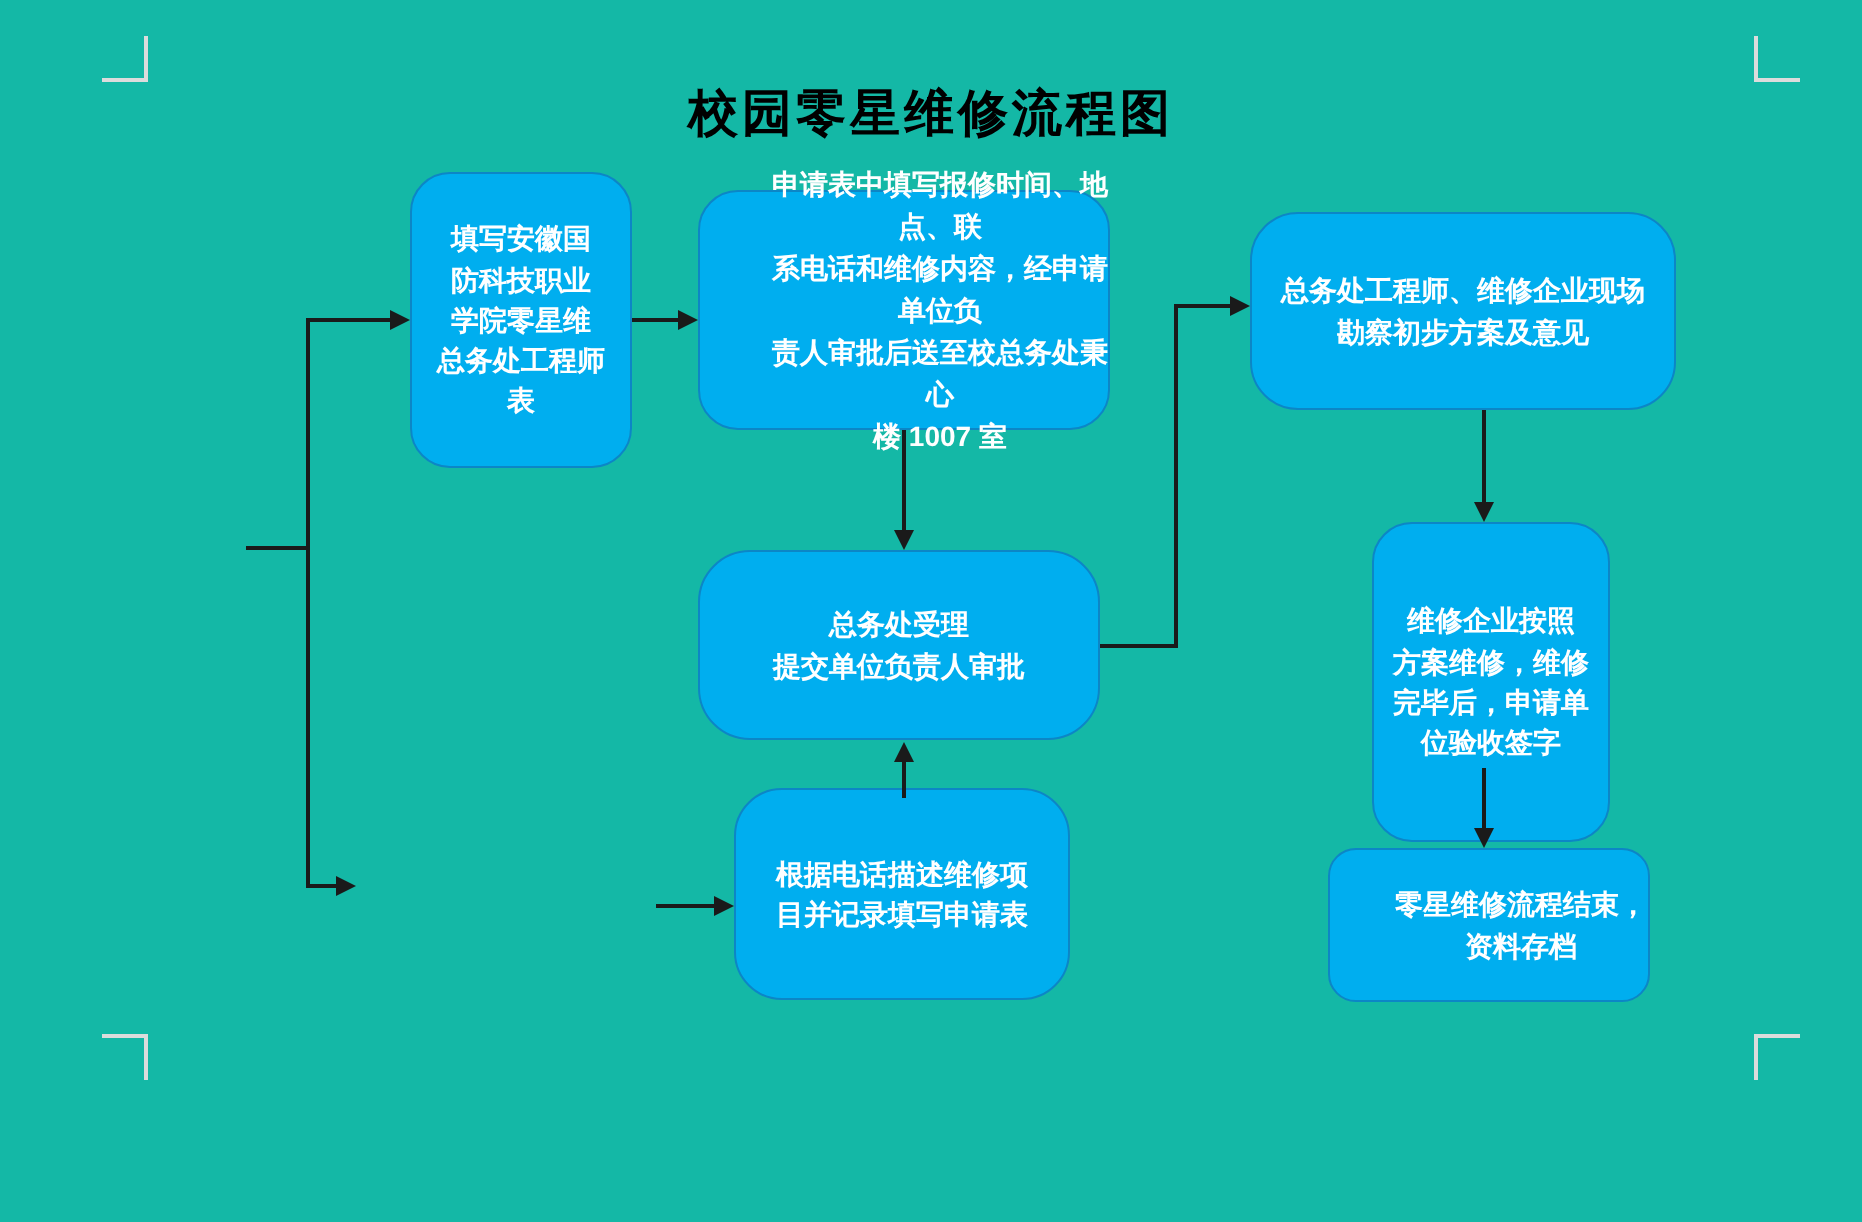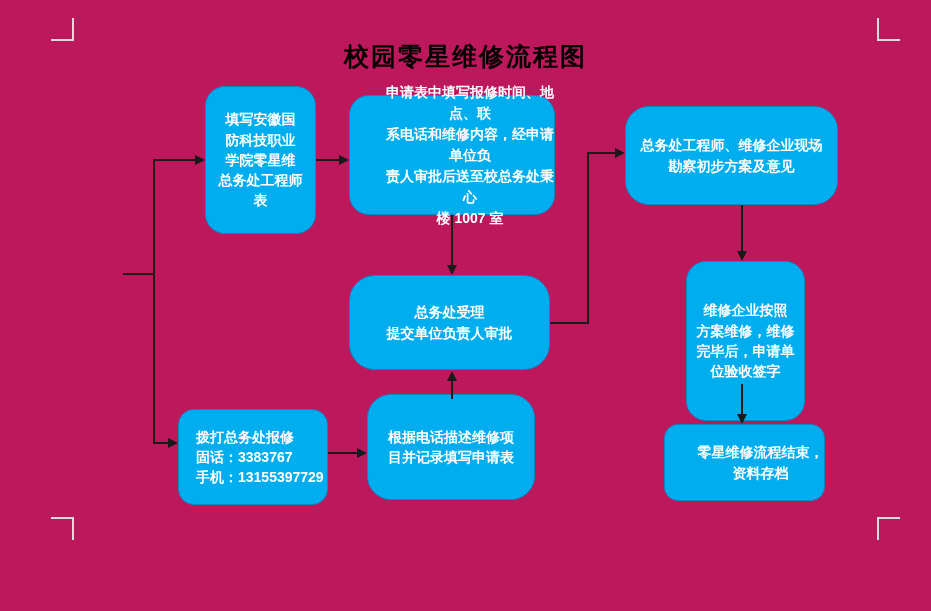--- a/index.html
+++ b/index.html
@@ -1,19 +1,19 @@
 <!DOCTYPE html>
 <html style="--node_fill: #00AEEF; --node_border: #0C86C6; --connector: #1A1A1A; --title: #000000; --corner_mark: #DCDCDC;"><head>
 <meta charset="utf-8">
 <style>
   html,body{margin:0;padding:0;background:#fff;}
   #stage{
     position:relative;
     width:931px;height:611px;
-    background:#be185d;
+    background:#14b8a6;
     overflow:hidden;
     font-family:"Liberation Sans","DejaVu Sans",sans-serif;
   }
   
   .mark{position:absolute;width:21px;height:21px;}
   .mark.tl{border-right:2px solid var(--corner_mark,#dcdcdc);border-bottom:2px solid var(--corner_mark,#dcdcdc);}
   .mark.tr{border-left:2px solid var(--corner_mark,#dcdcdc);border-bottom:2px solid var(--corner_mark,#dcdcdc);}
   .mark.bl{border-right:2px solid var(--corner_mark,#dcdcdc);border-top:2px solid var(--corner_mark,#dcdcdc);}
   .mark.br{border-left:2px solid var(--corner_mark,#dcdcdc);border-top:2px solid var(--corner_mark,#dcdcdc);}
 
@@ -70,23 +70,20 @@
 勘察初步方案及意见</div>
 
   <div class="node" style="left:349px;top:275px;width:201px;height:95px;border-radius:26px;">总务处受理
 提交单位负责人审批</div>
 
   <div class="node" style="left:686px;top:261px;width:119px;height:160px;border-radius:20px;">维修企业按照
 方案维修，维修
 完毕后，申请单
 位验收签字</div>
 
-  <div class="node left-text" style="left:178px;top:409px;width:150px;height:96px;border-radius:16px;">拨打总务处报修
-固话：3383767
-手机：13155397729</div>
 
   <div class="node" style="left:367px;top:394px;width:168px;height:106px;border-radius:24px;">根据电话描述维修项
 目并记录填写申请表</div>
 
   <div class="node" style="left:664px;top:424px;width:161px;height:77px;border-radius:14px;padding-left:32px;">零星维修流程结束，
 资料存档</div>
 
   <div class="line" style="left:123px;top:273px;width:32px;height:2px;"></div>
   <div class="line" style="left:153px;top:159px;width:2px;height:285px;"></div>
 

